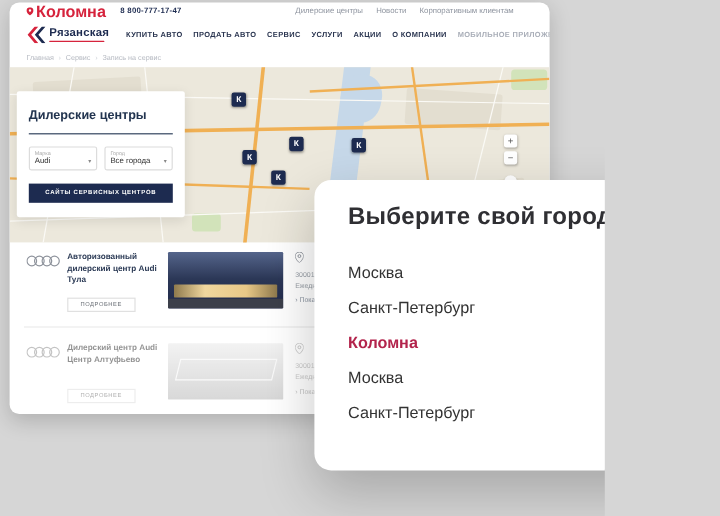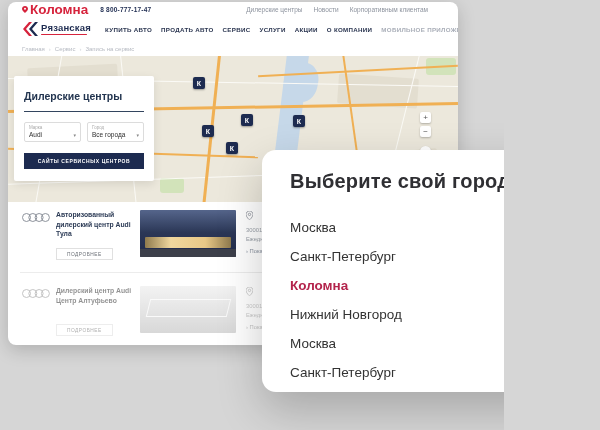--- a/index.html
+++ b/index.html
@@ -264,19 +264,18 @@
     </div>
   </div>
 
   <div class="modal">
     <span class="modal-close">✕</span>
     <div class="modal-title">Выберите свой город</div>
     <div class="city-list">
       <div class="city">Москва</div>
       <div class="city">Санкт-Петербург</div>
       <div class="city active">Коломна</div>
-      <div class="city">Нижний Новгород</div>
       <div class="city">Москва</div>
       <div class="city">Санкт-Петербург</div>
     </div>
   </div>
 
 </div>
 
 </body></html>

